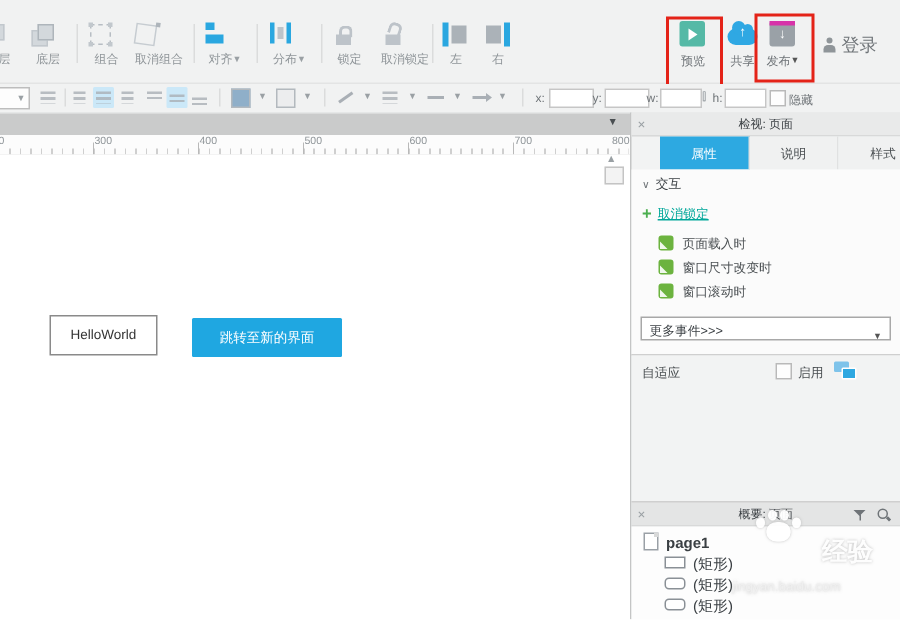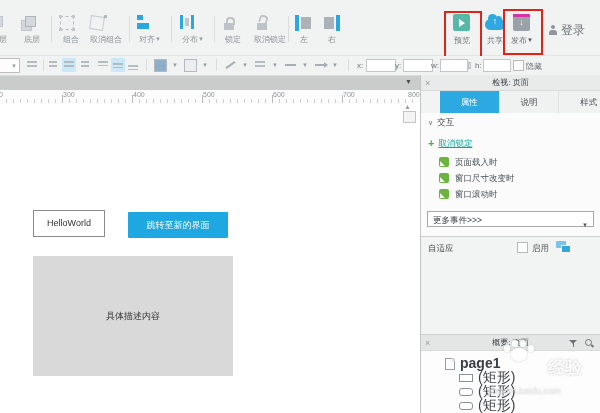--- a/index.html
+++ b/index.html
@@ -116,21 +116,21 @@
   .devices:after{content:"";position:absolute;left:5px;top:4px;width:8px;height:6px;background:#2FA8E1;border:1px solid #fff;border-radius:1px;}
   .ohead{position:absolute;left:0;top:259px;width:179px;height:17px;background:#E4E5E5;border-top:1px solid #CFCFCF;border-bottom:1px solid #D8D9D9;box-sizing:border-box;}
   .ohead .ttl{display:block;text-align:center;font-size:8px;color:#3A3F43;line-height:15px;}
   .funnel{position:absolute;right:22px;top:4px;width:9px;height:9px;cursor:pointer;}
   .funnel:before{content:"";position:absolute;left:0;top:1px;border-left:4px solid transparent;border-right:4px solid transparent;border-top:4px solid #6F7478;}
   .funnel:after{content:"";position:absolute;left:3.5px;top:4px;width:1.5px;height:4px;background:#6F7478;}
   .mag{position:absolute;right:6px;top:3px;width:10px;height:10px;cursor:pointer;}
   .mag:before{content:"";position:absolute;left:1px;top:1px;width:5px;height:5px;border:1.5px solid #6F7478;border-radius:50%;}
   .mag:after{content:"";position:absolute;left:7px;top:7px;width:3px;height:1.5px;background:#6F7478;transform:rotate(45deg);}
   .tree{position:absolute;left:0;top:276px;width:179px;height:62px;background:#FDFDFD;}
-  .treerow{position:absolute;font-size:14px;color:#3A3F43;cursor:pointer;white-space:nowrap;margin-left:16px;}
+  .treerow{position:absolute;font-size:10px;color:#3A3F43;cursor:pointer;white-space:nowrap;}
   .pageicon{display:inline-block;position:relative;width:8px;height:10px;background:#fff;border:1px solid #9AA0A6;margin-right:5px;vertical-align:-2px;}
   .pageicon:after{content:"";position:absolute;right:-1px;top:-1px;width:3px;height:3px;background:#D8D9D9;}
   .recticon{display:inline-block;width:12px;height:6px;background:#fff;border:1px solid #8A9096;margin-right:5px;vertical-align:0px;}
   .recticon.round{border-radius:3px;}
 
   
   .wmark{position:absolute;left:452px;top:340px;width:148px;height:66px;pointer-events:none;z-index:50;
          color:rgba(255,255,255,0.95);text-shadow:0 0 2px rgba(170,170,170,0.75);}
   .wm-brand{position:absolute;left:8px;top:18px;font-size:20px;font-weight:bold;letter-spacing:1px;}
   .wm-suffix{position:absolute;left:96px;top:16px;font-size:17px;font-weight:bold;}
@@ -345,21 +345,20 @@
     <span class="rnum" style="left:133px;">400</span>
     <span class="rnum" style="left:203px;">500</span>
     <span class="rnum" style="left:273px;">600</span>
     <span class="rnum" style="left:343px;">700</span>
     <span class="rnum" style="left:408px;">800</span>
   </div>
 
   <div class="canvas">
     <div class="hello" style="left:33px;top:107px;text-align:center;">HelloWorld</div>
     <div class="jump" style="left:128px;top:109px;">跳转至新的界面</div>
-    <div class="descbox" style="left:33px;top:153px;">具体描述内容</div>
   </div>
   <span class="vscroll-arrow">▲</span>
   <div class="vscroll-thumb"></div>
 
   <div class="rpanel">
 
     <div class="phead" style="top:0;">
       <span class="closex">×</span>
       <span class="ttl">检视: 页面</span>
     </div>

